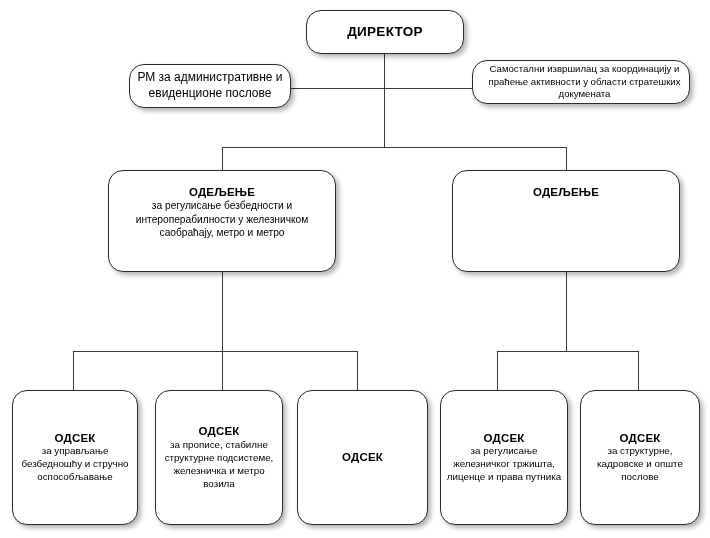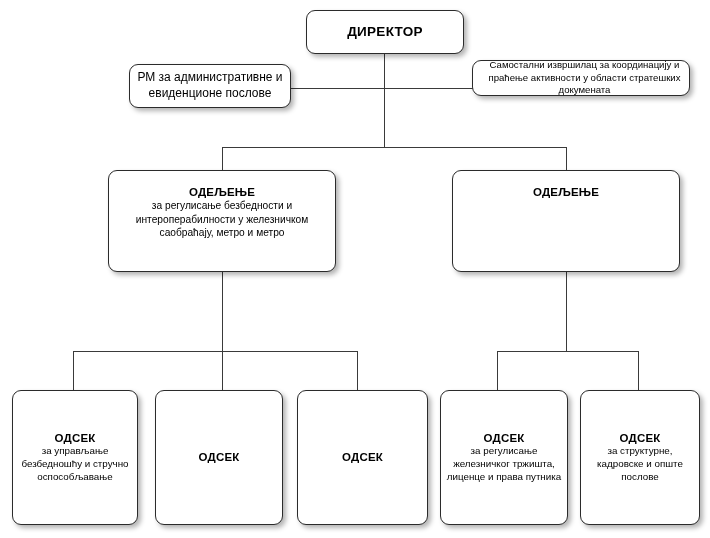--- a/index.html
+++ b/index.html
@@ -13,21 +13,21 @@
     height: 538px;
     background: #ffffff;
     font-family: "Liberation Sans", "DejaVu Sans", sans-serif;
     overflow: hidden;
   }
   .node {
     position: absolute;
     box-sizing: border-box;
     background: #ffffff;
     border: 1px solid #2b2b2b;
-    border-radius: 9px;
+    border-radius: 15px;
     box-shadow: 3px 3px 5px rgba(0,0,0,0.30);
     display: flex;
     flex-direction: column;
     align-items: center;
     z-index: 3;
   }
   .node-inner {
     width: 100%;
     padding: 0 5px;
     box-sizing: border-box;
@@ -51,21 +51,21 @@
   #director .node-title { font-size: 13.5px; letter-spacing: 0.3px; }
 
   
   #staff-left {
     left: 129px; top: 64px; width: 162px; height: 44px;
     justify-content: center;
   }
   #staff-left .node-sub { font-size: 12px; }
 
   #staff-right {
-    left: 472px; top: 60px; width: 218px; height: 36px;
+    left: 472px; top: 60px; width: 218px; height: 44px;
     justify-content: center;
     padding-left: 7px;
   }
   #staff-right .node-sub { font-size: 9.6px; }
 
   
   .dept { height: 102px; justify-content: flex-start; align-items: center; }
   .dept .node-inner { padding-top: 14px; }
   .dept .node-title { font-size: 11.5px; letter-spacing: 0.2px; }
   .dept .node-sub { font-size: 10.2px; }
@@ -155,20 +155,21 @@
   <div class="node section-node" id="sec-1">
     <div class="node-inner">
       <div class="node-title">ОДСЕК</div>
       <div class="node-sub">за управљање безбедношћу и стручно оспособљавање</div>
     </div>
   </div>
 
   <div class="node section-node" id="sec-2">
     <div class="node-inner">
       <div class="node-title">ОДСЕК</div>
+      <div class="node-sub">за прописе, стабилне структурне подсистеме, железничка и метро возила</div>
     </div>
   </div>
 
   <div class="node section-node" id="sec-3">
     <div class="node-inner">
       <div class="node-title">ОДСЕК</div>
     </div>
   </div>
 
   <div class="node section-node" id="sec-4">

